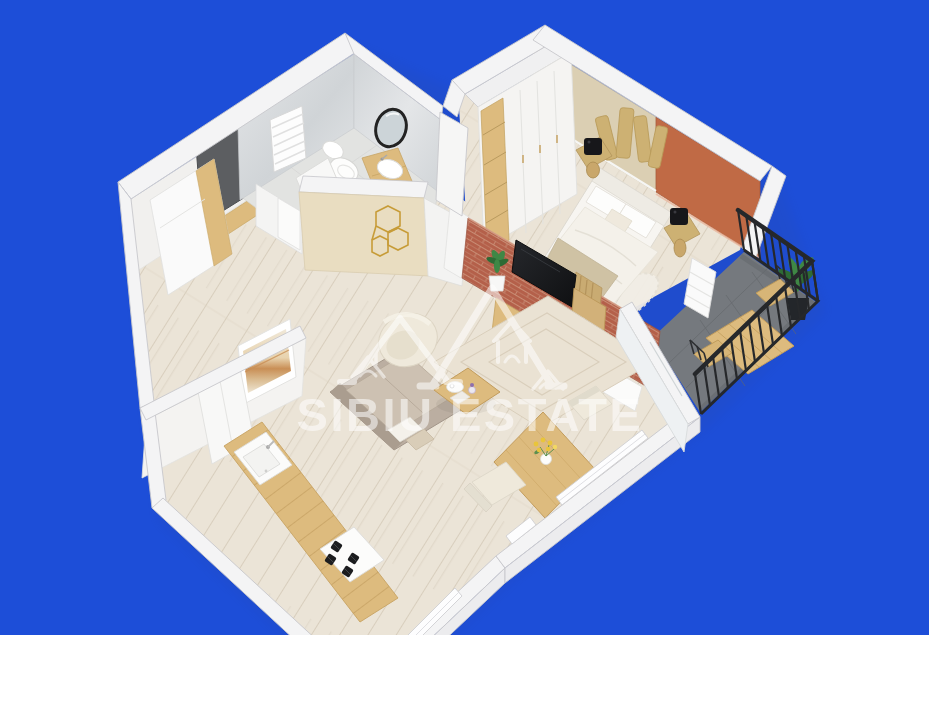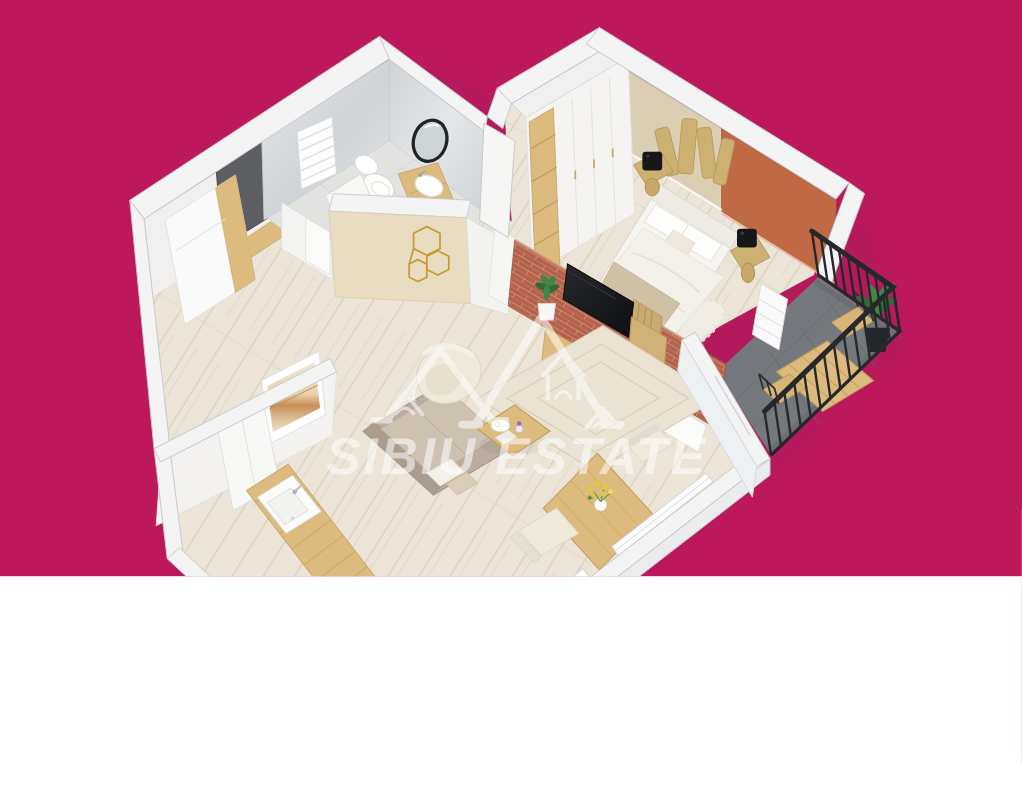--- a/index.html
+++ b/index.html
@@ -1,17 +1,17 @@
 <!DOCTYPE html>
 <html style="--c-wall-top: #f4f4f5; --c-wall-stroke: #c7c7cc; --c-wall-face: #f1f0ee; --c-wall-outer: #ececee; --c-wood-floor: #ebe4d7; --c-wood-floor-line: #d8cebd; --c-marble-hi: #e4e6e8; --c-marble-lo: #d0d4d7; --c-beige-wall: #dbcfb3; --c-beige-wall-lit: #e9ddc1; --c-terracotta: #c06a45; --c-brick: #b4604a; --c-brick-mortar: #c98d75; --c-wood-furn: #ddbb7e; --c-wood-dark: #c29c5c; --c-sofa: #bbaea1; --c-sofa-dark: #aa9d8f; --c-sofa-light: #cdc1b2; --c-cream: #efe9db; --c-rug: #eae2d3; --c-rug-line: #d9cebb; --c-balcony-floor: #75797e; --c-balcony-tile: #63676b; --c-railing: #26282b; --c-plant: #3f8745; --c-plant-dark: #2e6b35; --c-gold: #c79c38; --c-gold-wood: #cdb173; --c-tv: #191a1c; --c-door-gray: #5c5e61; --c-white: #fafafa; --c-flower: #e9c53a; --c-blanket: #cfc2a4;"><head>
 <meta charset="utf-8">
 <style>
   html,body{margin:0;padding:0;background:#ffffff;}
-  #stage{position:relative;width:929px;height:524px;background:#be185d;overflow:hidden;
-         font-family:"Liberation Sans",sans-serif;font-style:italic;}
+  #stage{position:relative;width:929px;height:635px;background:#1d4ed8;overflow:hidden;
+         font-family:"Liberation Sans",sans-serif;}
   #plan{position:absolute;left:0;top:0;}
   .wm-text{font-family:"Liberation Sans",sans-serif;font-weight:bold;letter-spacing:2.5px;}
 </style>
 </head>
 <body>
 
 <div id="stage">
 <svg id="plan" width="929" height="720" viewBox="0 0 929 720" xmlns="http://www.w3.org/2000/svg">
 <defs>
   <filter id="soft" x="-20%" y="-20%" width="140%" height="140%">

